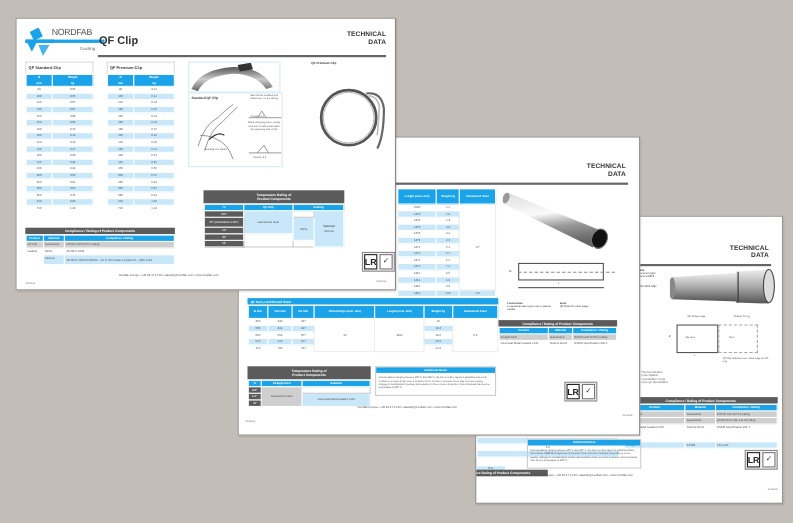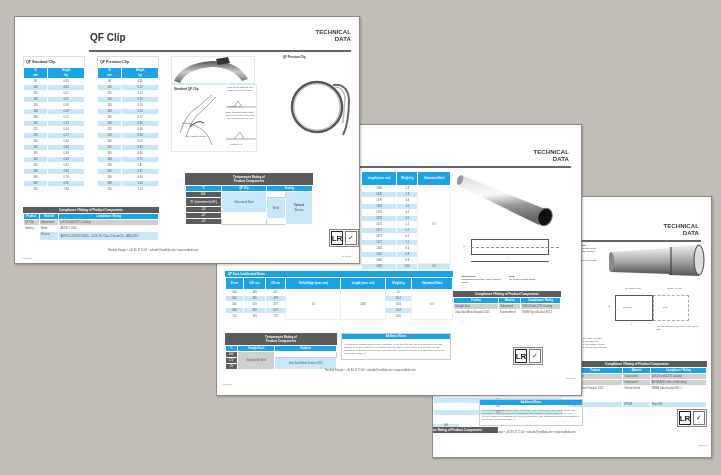--- a/index.html
+++ b/index.html
@@ -368,20 +368,31 @@
     <div class="lr">LR</div>
     <div class="iso">✓</div>
   </div>
   <div class="footer" style="left:108px;top:244px">Nordfab Europe • +45 86 47 11 00 • salesdk@nordfab.com • www.nordfab.com</div>
   <div class="code" style="left:6px;top:258px">01/06/26</div>
   <div class="code" style="right:6px;top:252px">01/06/26</div>
 </div>
 
 <div class="page" id="p1">
 
+  <div class="box" style="left:8px;top:8px;width:72px;height:30px">
+    <svg width="26" height="28" viewBox="0 0 26 28" style="position:absolute;left:0;top:0">
+      <polygon points="4,4 12,0 16,8 8,12" fill="#1aa3e8"></polygon>
+      <polygon points="2,14 10,14 6,22" fill="#1aa3e8"></polygon>
+      <polygon points="12,16 22,16 16,26" fill="#1aa3e8" opacity=".8"></polygon>
+      <rect x="0" y="11" width="72" height="3" fill="#1aa3e8"></rect>
+    </svg>
+    <div style="position:absolute;left:24px;top:0;font-size:8px;letter-spacing:-.3px;color:#555;font-family:'Liberation Sans Narrow','Liberation Sans',sans-serif">NORDFAB</div>
+    <div style="position:absolute;left:0;top:11px;width:72px;height:3px;background:#1aa3e8"></div>
+    <div style="position:absolute;left:50px;top:16px;font-size:4px;color:#666">Ducting</div>
+  </div>
   <div class="box" style="left:75px;top:15px;font-size:10px;font-weight:bold;color:#333">QF Clip</div>
   <div class="tech" style="right:8px;top:12px">
     <div>TECHNICAL</div>
     <div>DATA</div>
   </div>
   <div class="rule" style="left:74px;right:8px;top:33px"></div>
 
   <div class="box" style="left:8px;top:39px;width:62px">
     <div class="sub-title">QF Standard Clip</div>
     <table style="width:62px">

